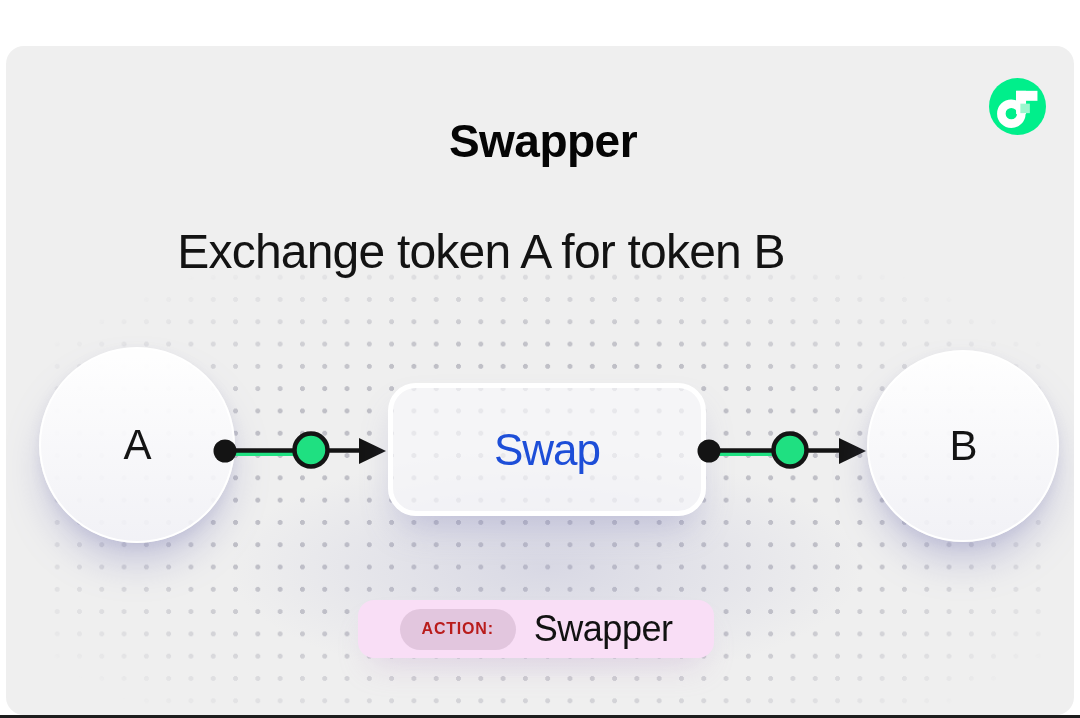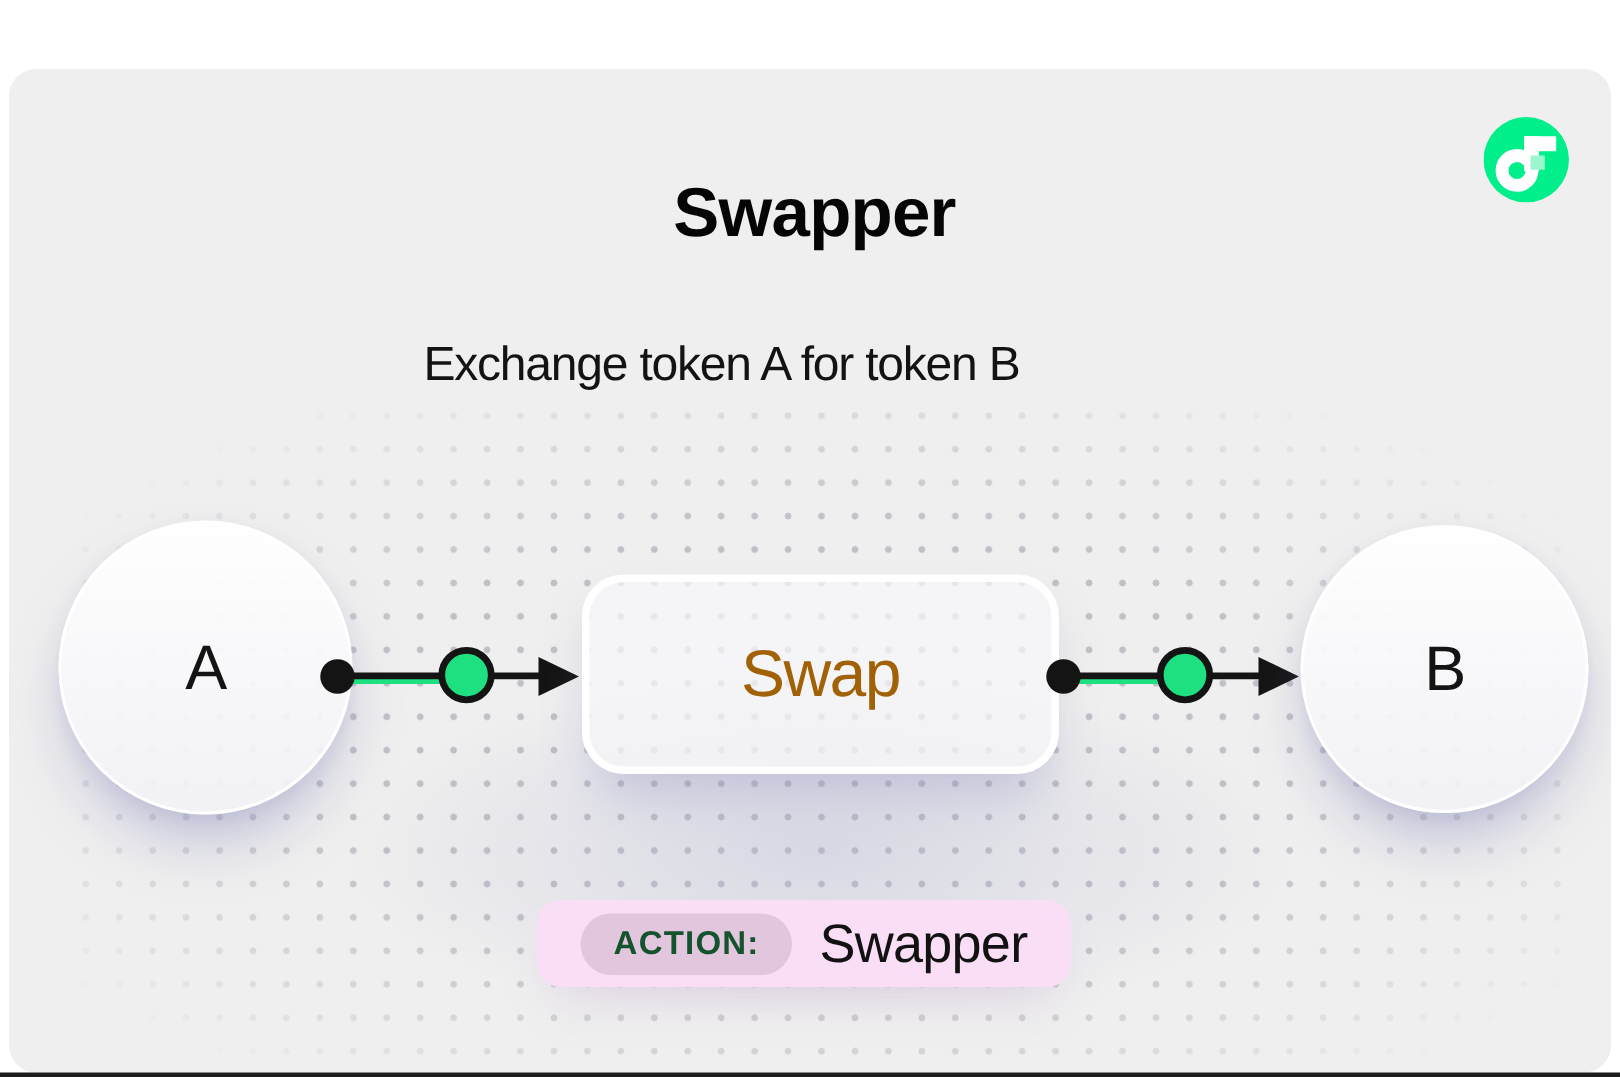--- a/index.html
+++ b/index.html
@@ -27,56 +27,56 @@
   .mist{
     position:absolute;left:140px;top:290px;width:800px;height:340px;
     background:radial-gradient(ellipse 55% 48% at 50% 68%, rgba(168,168,205,.32), rgba(168,168,205,0) 72%);
   }
   .title{
     position:absolute;left:0;top:68px;width:1074px;text-align:center;
     font-size:46px;font-weight:700;color:#050505;letter-spacing:-.5px;
   }
   .subtitle{
     position:absolute;left:0;top:178px;width:950px;text-align:center;
-    font-size:32px;font-weight:400;color:#131313;letter-spacing:-.8px;
+    font-size:48px;font-weight:400;color:#131313;letter-spacing:-.8px;
   }
   .logo{position:absolute;left:983px;top:32px;width:57px;height:57px;}
   .node{
     position:absolute;border-radius:50%;
     background:linear-gradient(180deg, rgba(255,255,255,.97), rgba(242,242,247,.88));
     border:2px solid #fff;
     box-shadow:0 24px 40px -8px rgba(120,120,180,.40), 0 4px 12px rgba(130,130,180,.12);
     display:flex;align-items:center;justify-content:center;
     font-size:42px;color:#141414;letter-spacing:-1px;
   }
   .node-a{left:33px;top:301px;width:192px;height:192px;}
   .node-b{left:861px;top:304px;width:188px;height:188px;}
   .swap-box{
     position:absolute;left:382px;top:337px;width:318px;height:133px;
     border:5px solid #fff;border-radius:28px;box-sizing:border-box;
     background:rgba(246,246,249,.72);
     box-shadow:0 20px 35px -10px rgba(120,120,180,.35);
     display:flex;align-items:center;justify-content:center;
-    font-size:44px;color:#a16207;letter-spacing:-1px;
+    font-size:44px;color:#1d4ed8;letter-spacing:-1px;
   }
   .connector{position:absolute;width:200px;height:64px;top:373px;}
   .connector.left{left:195px;}
   .connector.right{left:679px;}
   .badge{
     position:absolute;left:352px;top:554px;width:356px;height:58px;
     background:var(--badge-pink,#f9def6);
     border-radius:16px;
     display:flex;align-items:center;justify-content:center;gap:18px;
     box-shadow:0 18px 32px -12px rgba(190,150,200,.30);
   }
   .badge-label{
     background:var(--badge-label-bg,#e2c6de);
     border-radius:21px;height:41px;padding:0 22px;
     display:flex;align-items:center;
-    font-size:22px;font-weight:600;letter-spacing:.8px;color:#14532d;
+    font-size:16px;font-weight:600;letter-spacing:.8px;color:#b91c1c;
   }
   .badge-value{font-size:36px;color:#121212;letter-spacing:-.5px;}
   .bottom-edge{
     position:absolute;left:0;right:0;bottom:0;height:3px;background:#1d1d1d;
   }
 </style>
 </head>
 <body style="--accent-green: #1FE081; --logo-green: #00EF8B; --logo-junction-green: #9BF7CE; --line-black: #141414; --badge-pink: #F9DEF6; --badge-label-bg: #E2C6DE; --panel-gray: #EFEFEF;">
 
 <div class="panel">

